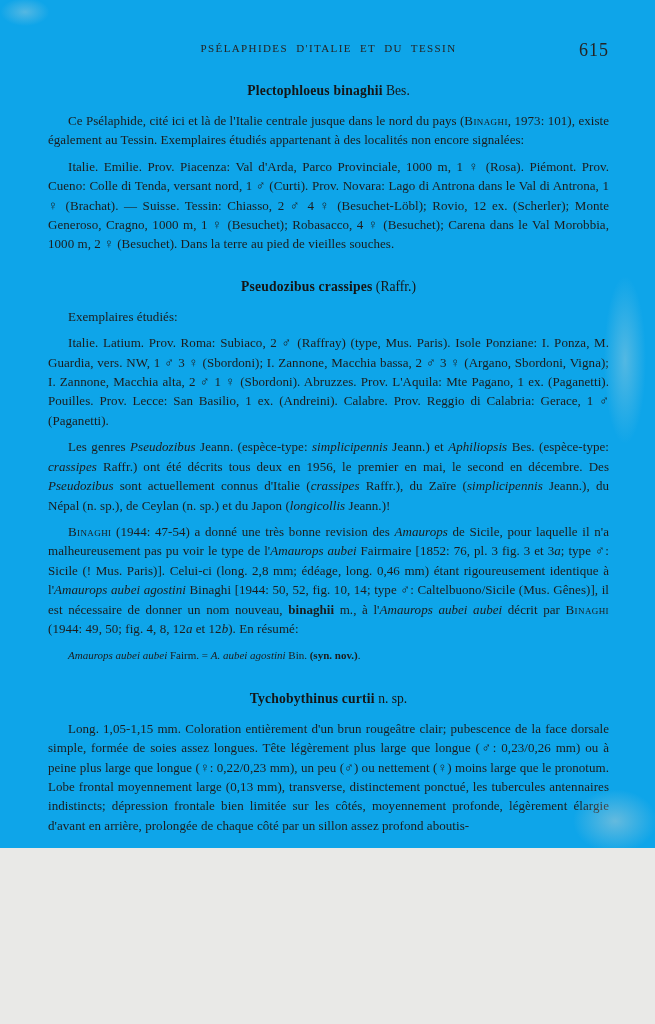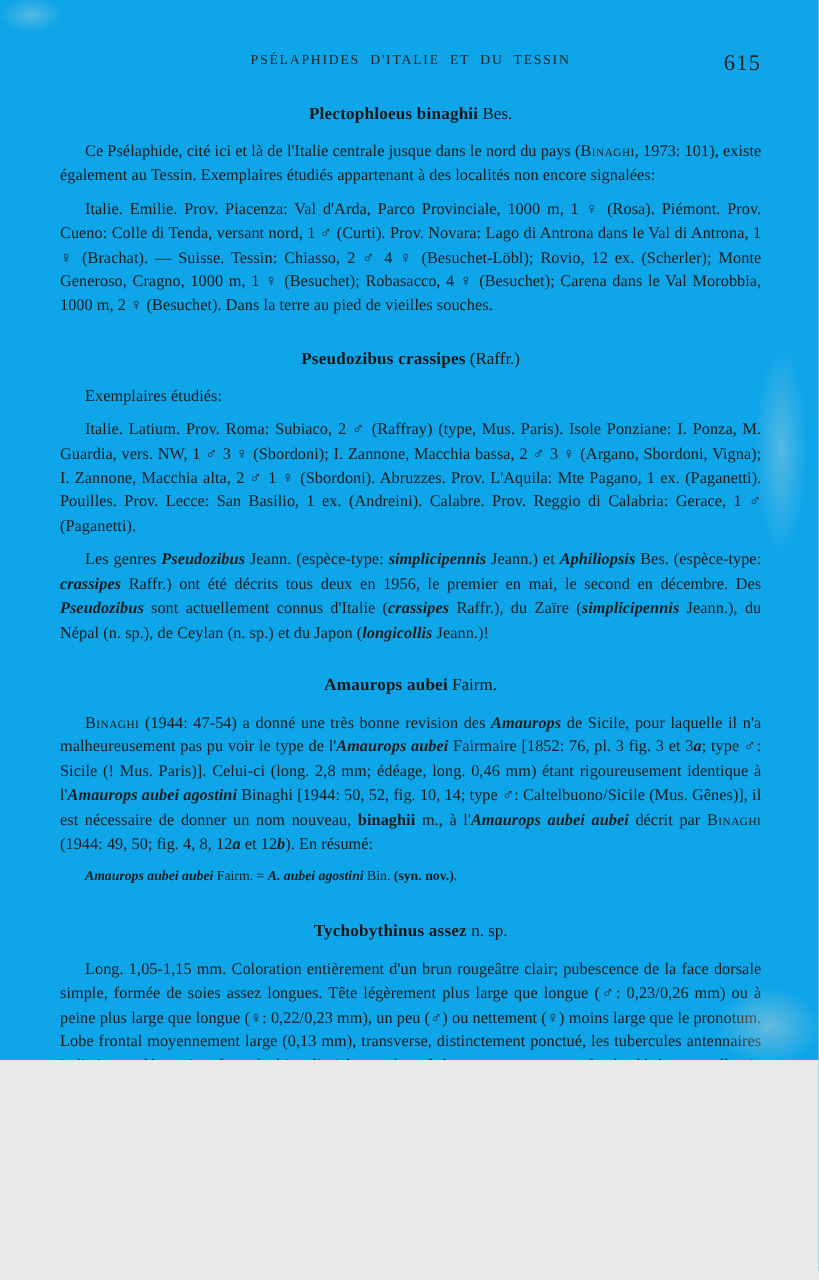--- a/index.html
+++ b/index.html
@@ -66,21 +66,21 @@
     letter-spacing: 0.05px;
   }
   .syn-line {
     margin: 2px 0 2px 20px;
     font-size: 11px;
     line-height: 20.5px;
     text-align: left;
   }
   .sc { font-variant: small-caps; letter-spacing: 0.4px; }
   b { font-weight: bold; }
-  i { font-style: italic; font-weight: bold; }
+  i { font-style: italic; }
 </style>
 </head>
 <body>
 
 <div class="page">
   <div class="artifact artifact-top"></div>
   <div class="artifact artifact-right"></div>
   <div class="artifact artifact-corner"></div>
 
   <div class="content">
@@ -97,24 +97,23 @@
     </section>
 
     <section>
       <h3 class="sp-head"><b>Pseudozibus crassipes</b> (Raffr.)</h3>
       <p class="para">Exemplaires étudiés:</p>
       <p class="para">Italie. Latium. Prov. Roma: Subiaco, 2 ♂ (Raffray) (type, Mus. Paris). Isole Ponziane: I. Ponza, M. Guardia, vers. NW, 1 ♂ 3 ♀ (Sbordoni); I. Zannone, Macchia bassa, 2 ♂ 3 ♀ (Argano, Sbordoni, Vigna); I. Zannone, Macchia alta, 2 ♂ 1 ♀ (Sbordoni). Abruzzes. Prov. L'Aquila: Mte Pagano, 1 ex. (Paganetti). Pouilles. Prov. Lecce: San Basilio, 1 ex. (Andreini). Calabre. Prov. Reggio di Calabria: Gerace, 1 ♂ (Paganetti).</p>
       <p class="para">Les genres <i>Pseudozibus</i> Jeann. (espèce-type: <i>simplicipennis</i> Jeann.) et <i>Aphiliopsis</i> Bes. (espèce-type: <i>crassipes</i> Raffr.) ont été décrits tous deux en 1956, le premier en mai, le second en décembre. Des <i>Pseudozibus</i> sont actuellement connus d'Italie (<i>crassipes</i> Raffr.), du Zaïre (<i>simplicipennis</i> Jeann.), du Népal (n. sp.), de Ceylan (n. sp.) et du Japon (<i>longicollis</i> Jeann.)!</p>
     </section>
 
     <section>
-      <h3 class="sp-head"><b>Amaurops aubei</b> Fairm.</h3>
       <p class="para"><span class="sc">Binaghi</span> (1944: 47-54) a donné une très bonne revision des <i>Amaurops</i> de Sicile, pour laquelle il n'a malheureusement pas pu voir le type de l'<i>Amaurops aubei</i> Fairmaire [1852: 76, pl. 3 fig. 3 et 3<i>a</i>; type ♂: Sicile (! Mus. Paris)]. Celui-ci (long. 2,8 mm; édéage, long. 0,46 mm) étant rigoureusement identique à l'<i>Amaurops aubei agostini</i> Binaghi [1944: 50, 52, fig. 10, 14; type ♂: Caltelbuono/Sicile (Mus. Gênes)], il est nécessaire de donner un nom nouveau, <b>binaghii</b> m., à l'<i>Amaurops aubei aubei</i> décrit par <span class="sc">Binaghi</span> (1944: 49, 50; fig. 4, 8, 12<i>a</i> et 12<i>b</i>). En résumé:</p>
       <div class="syn-line"><i>Amaurops aubei aubei</i> Fairm. = <i>A. aubei agostini</i> Bin. <b>(syn. nov.)</b>.</div>
     </section>
 
     <section>
-      <h3 class="sp-head"><b>Tychobythinus assez</b> n. sp.</h3>
+      <h3 class="sp-head"><b>Tychobythinus curtii</b> n. sp.</h3>
       <p class="para">Long. 1,05-1,15 mm. Coloration entièrement d'un brun rougeâtre clair; pubescence de la face dorsale simple, formée de soies assez longues. Tête légèrement plus large que longue (♂: 0,23/0,26 mm) ou à peine plus large que longue (♀: 0,22/0,23 mm), un peu (♂) ou nettement (♀) moins large que le pronotum. Lobe frontal moyennement large (0,13 mm), transverse, distinctement ponctué, les tubercules antennaires indistincts; dépression frontale bien limitée sur les côtés, moyennement profonde, légèrement élargie d'avant en arrière, prolongée de chaque côté par un sillon assez profond aboutis-</p>
     </section>
 
   </div>
 </div>
 
 </body></html>

